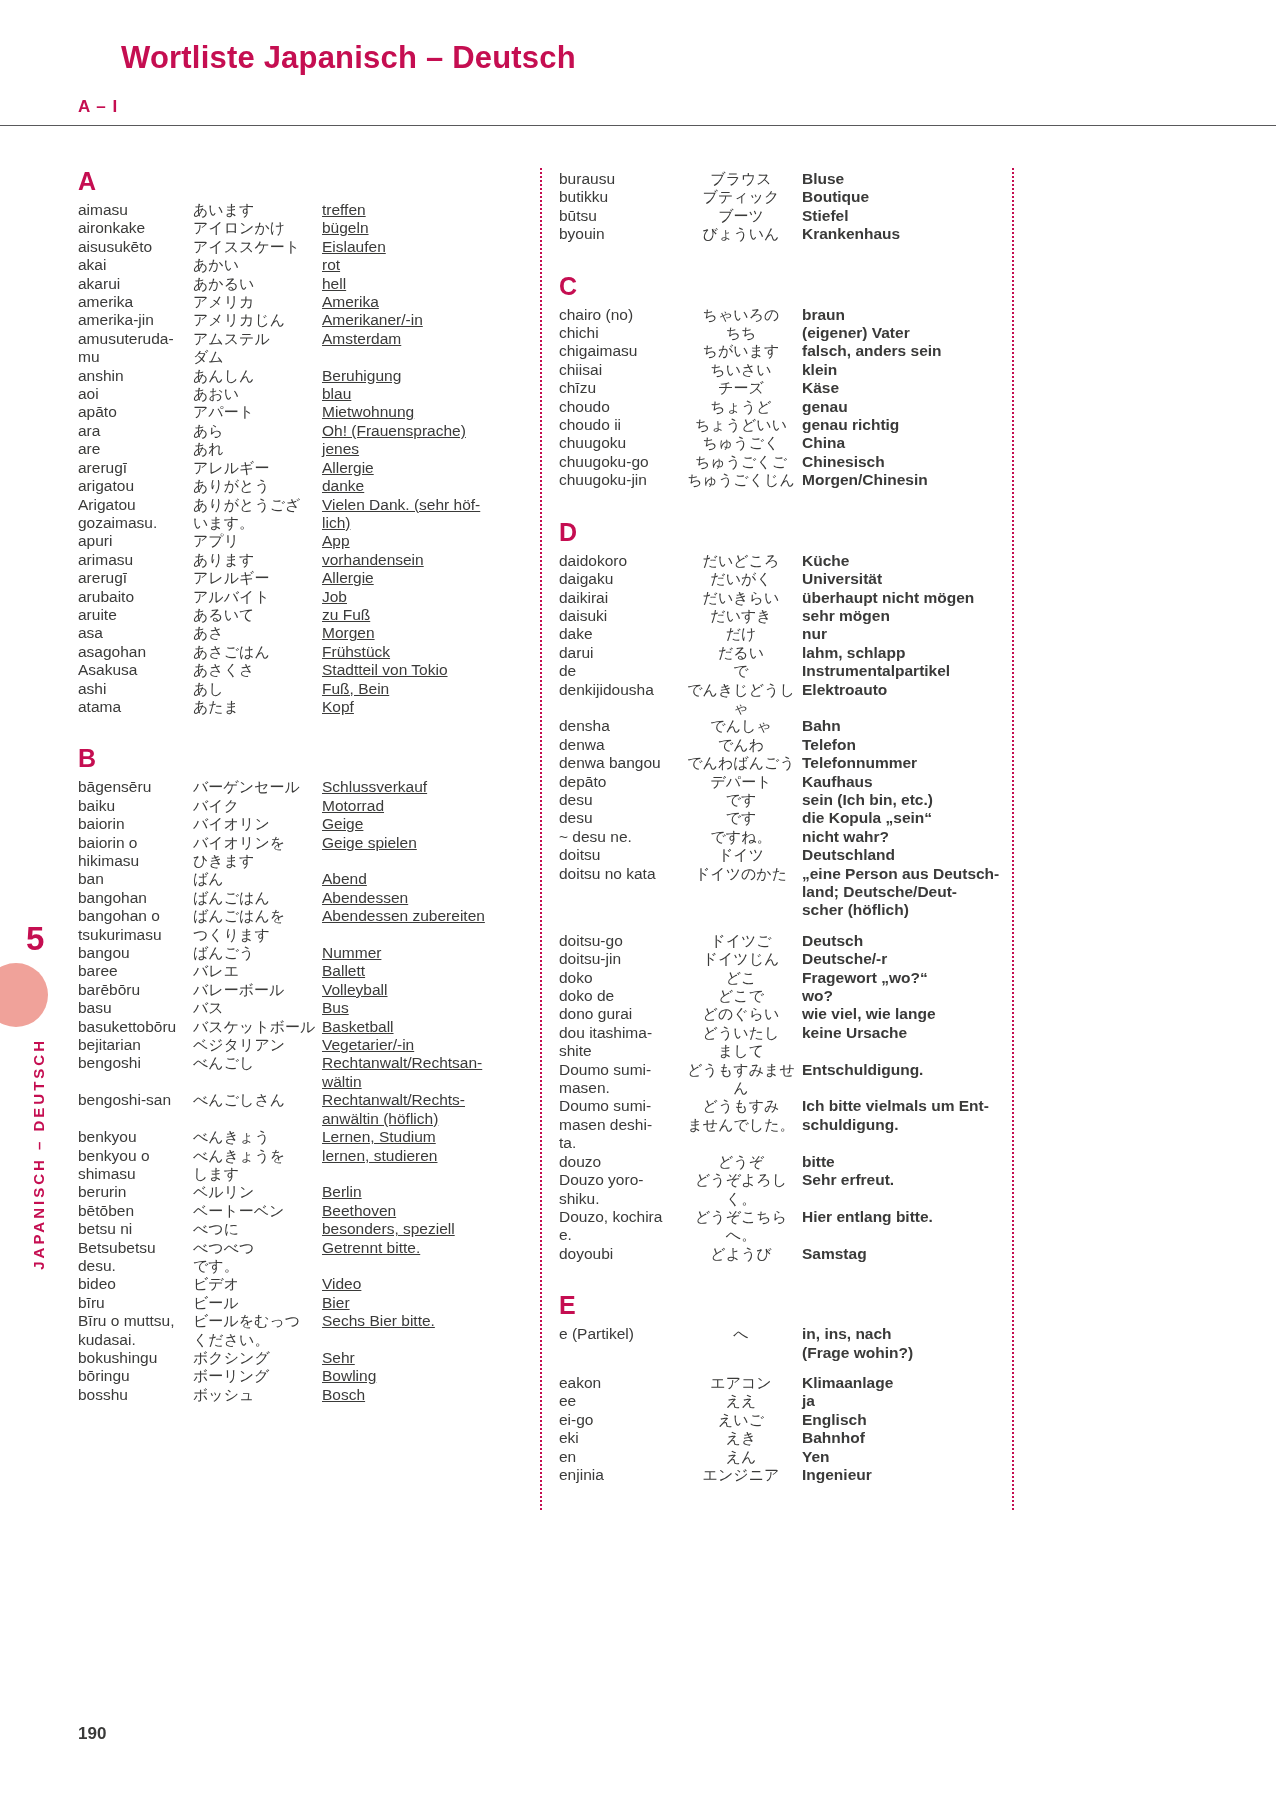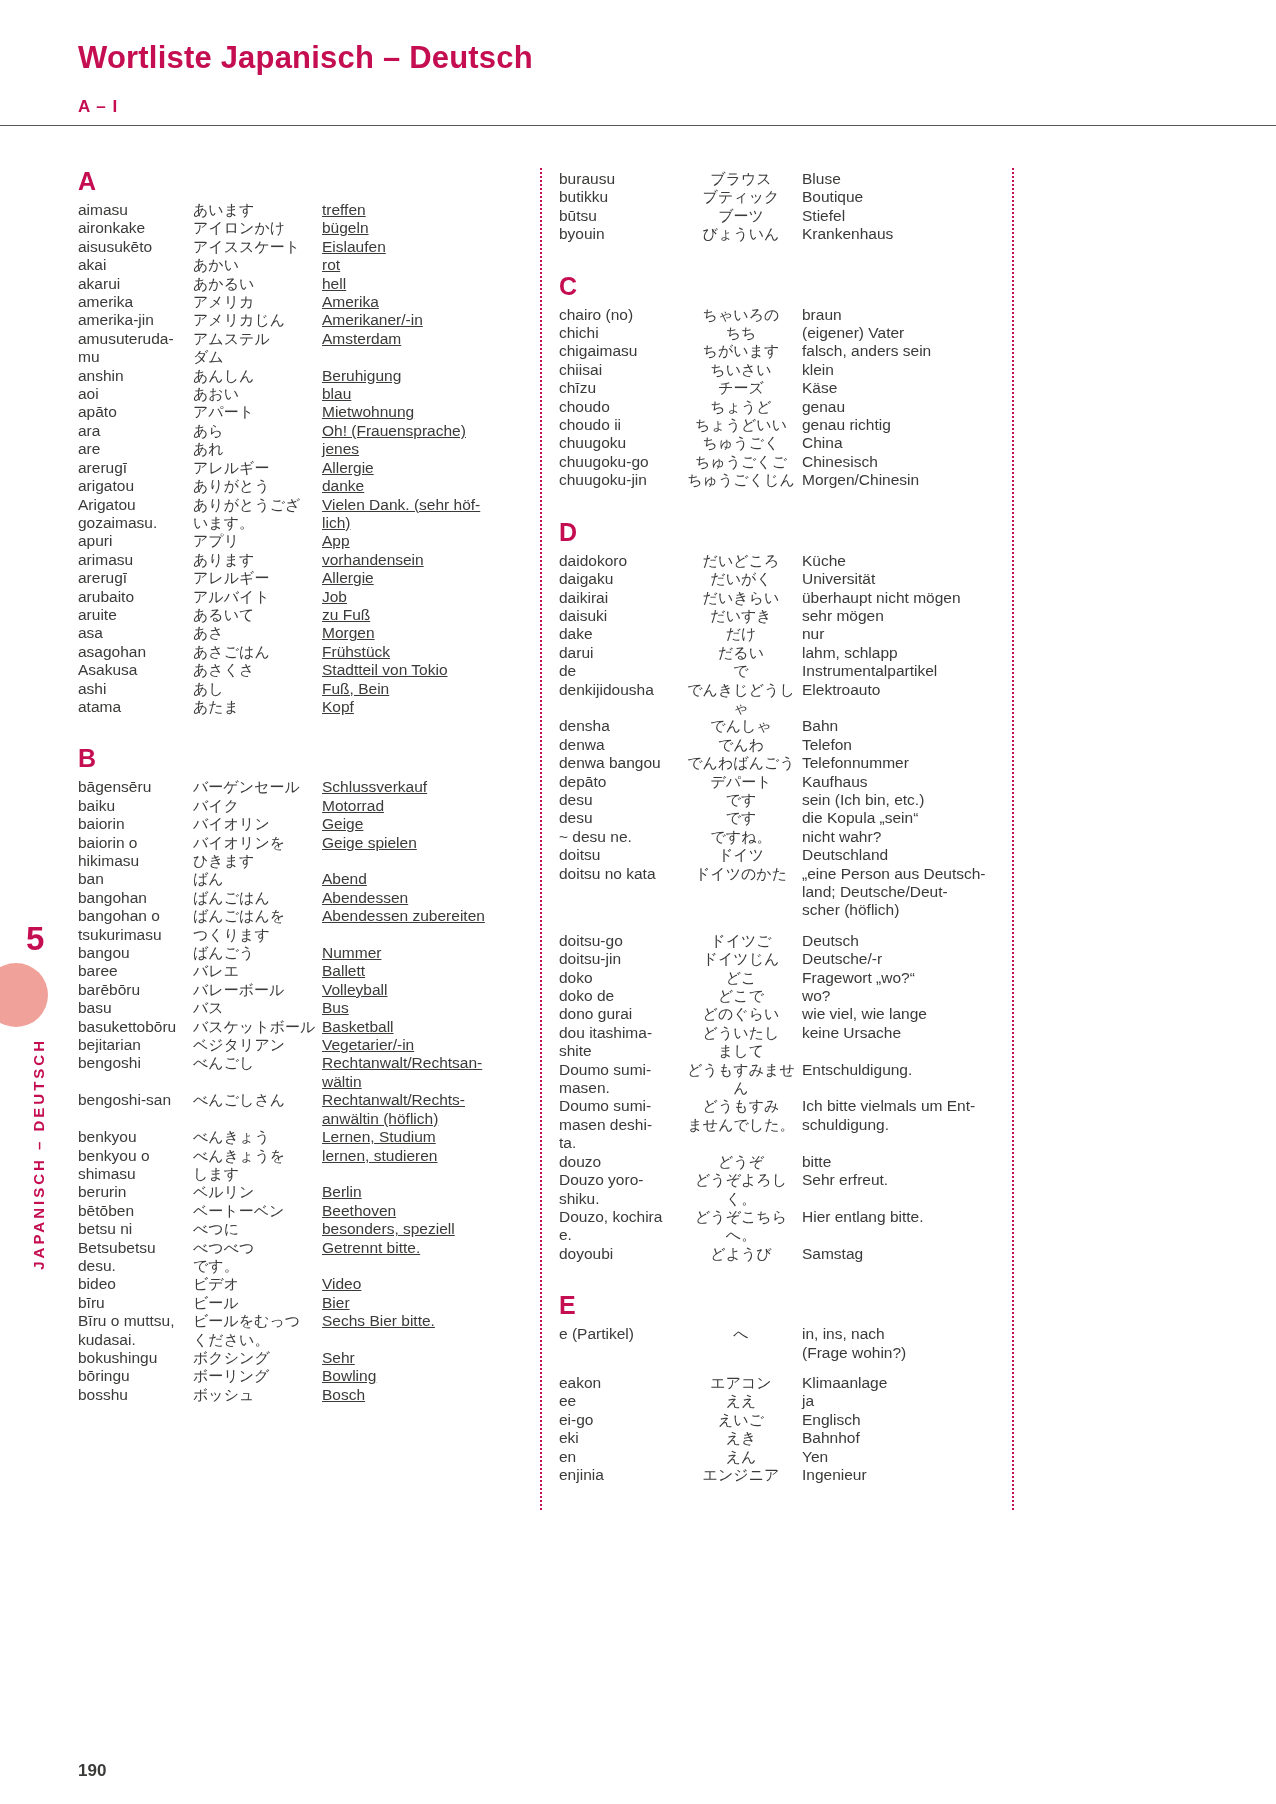--- a/index.html
+++ b/index.html
@@ -6,21 +6,21 @@
   html, body { background: #ffffff; }
   body {
     width: 1276px; height: 1804px;
     font-family: "Liberation Sans", sans-serif;
     color: var(--text, #3a3a39);
     position: relative;
   }
   .page { position: relative; width: 1276px; height: 1804px; background: #fff; overflow: hidden; }
 
   .header { position: absolute; left: 78px; top: 40px; }
-  .title { color: var(--accent, #c50e51); font-size: 31px; font-weight: bold; letter-spacing: 0.2px; }
+  .title { color: var(--accent, #c50e51); font-size: 31px; font-weight: bold; letter-spacing: 0.2px; margin-left: 43px; }
   .subtitle { color: var(--accent, #c50e51); font-size: 17px; font-weight: bold; margin-top: 21px; letter-spacing: 1px; }
   .rule { position: absolute; top: 125px; left: 0; width: 1276px; border-top: 1px solid #59595b; }
 
   .content { position: absolute; left: 78px; top: 168px; display: flex; align-items: flex-start; }
   .col-left { width: 462px; }
   .col-right {
     width: 474px;
     border-left: 2px dotted var(--accent, #c50e51);
     border-right: 2px dotted var(--accent, #c50e51);
     padding: 2px 12px 26px 17px;
@@ -32,42 +32,42 @@
 
   .row { display: flex; font-size: 15.5px; line-height: 18.4px; }
   .row > div { white-space: pre-line; }
   .spacer { height: 12px; }
 
   .col-left .romaji { width: 115px; flex: none; padding-right: 4px; }
   .col-left .kana   { width: 129px; flex: none; }
   .col-left .german { flex: 1; text-decoration: underline; }
   .col-right .romaji { width: 121px; flex: none; padding-right: 4px; }
   .col-right .kana   { width: 122px; flex: none; text-align: center; }
-  .col-right .german { flex: 1; }
+  .col-right .german { flex: 1; font-weight: bold; }
   .kana { font-size: 15px; }
 
   .chapter-number {
     position: absolute; left: 26px; top: 920px;
     color: var(--accent, #c50e51); font-size: 33px; font-weight: bold;
   }
   .chapter-circle {
     position: absolute; left: -16px; top: 963px;
     width: 64px; height: 64px; border-radius: 50%;
     background: var(--circle, #f0a29a);
   }
   .sidebar-label {
     position: absolute; left: 30px; top: 1038px;
     color: var(--accent, #c50e51); font-size: 15px; font-weight: bold;
     letter-spacing: 3px;
     writing-mode: vertical-rl; transform: rotate(180deg);
     white-space: nowrap;
   }
   .page-number {
     position: absolute; left: 78px; top: 1724px;
-    font-size: 17px; font-weight: bold; color: #3a3a39; margin-top: 37px;
+    font-size: 17px; font-weight: bold; color: #3a3a39;
   }
 </style>
 </head>
 <body>
 
 <div class="page">
 
   <div class="header">
     <div class="title">Wortliste Japanisch – Deutsch</div>
     <div class="subtitle">A – I</div>

